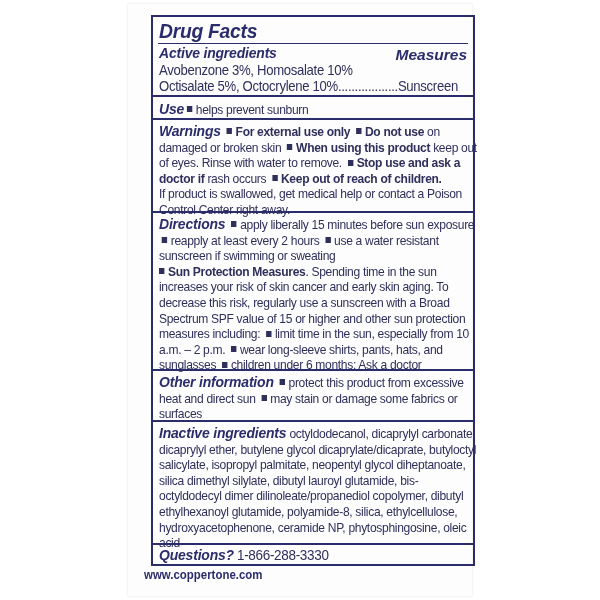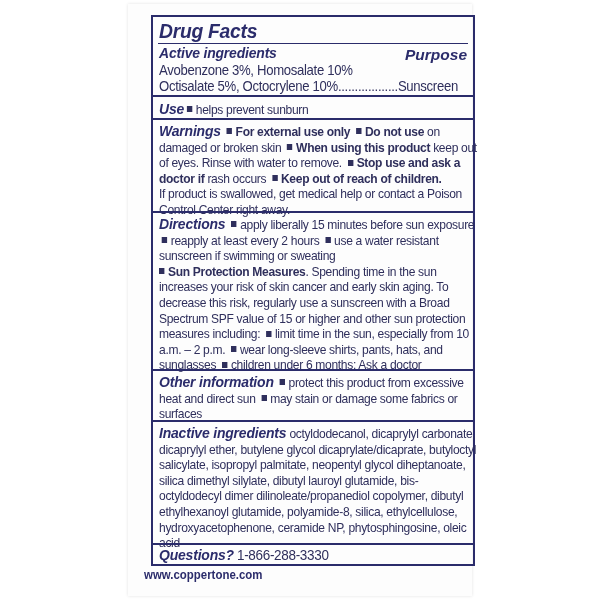--- a/index.html
+++ b/index.html
@@ -25,21 +25,21 @@
 
 <div class="box">
   <div class="title">Drug Facts</div>
   <div class="uline"></div>
 
   <div class="sec txt" style="top:28px;">
     <div><span class="hd hd-lg">Active ingredients</span></div>
     <div style="font-size:14.6px;line-height:16px;">Avobenzone 3%, Homosalate 10%</div>
     <div style="font-size:14.6px;line-height:16px;"><span>Octisalate 5%, Octocrylene 10%</span><span>..................</span><span>Sunscreen</span></div>
   </div>
-  <div class="purpose">Purpose</div>
+  <div class="purpose">Measures</div>
 
   <div class="div" style="top:78px;"></div>
 
   <div class="sec txt" style="top:84px;">
     <span class="hd hd-lg">Use</span><span class="bullet"></span><span>helps prevent sunburn</span>
   </div>
 
   <div class="div" style="top:101px;"></div>
 
   <div class="sec txt" style="top:106px;">

